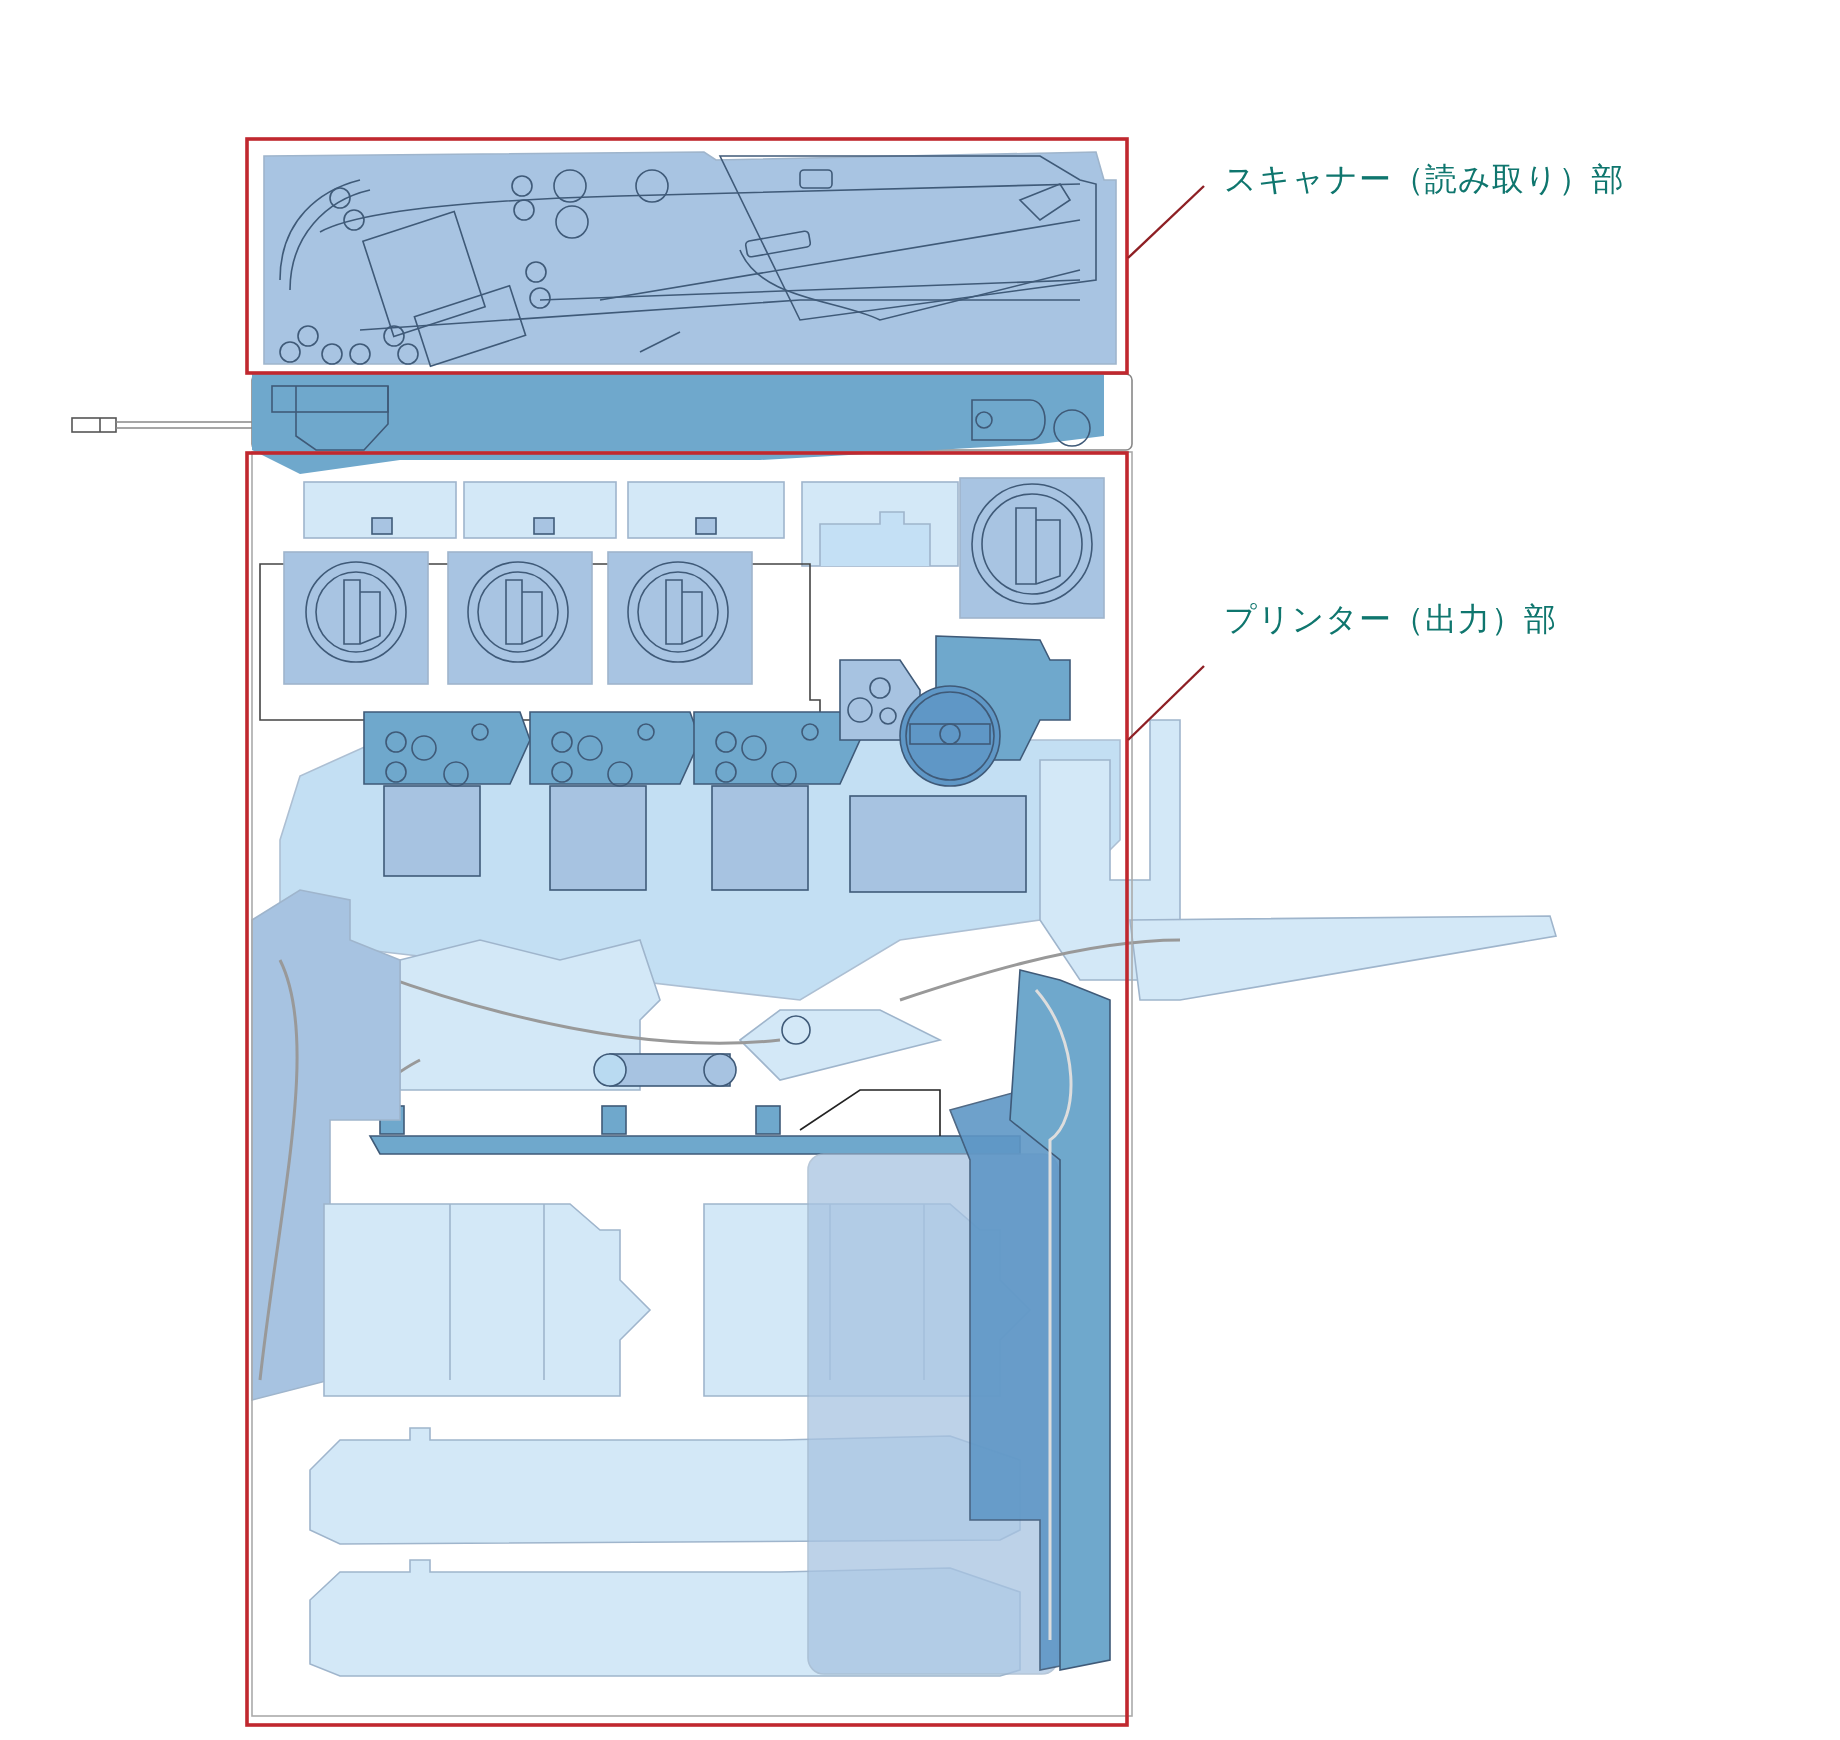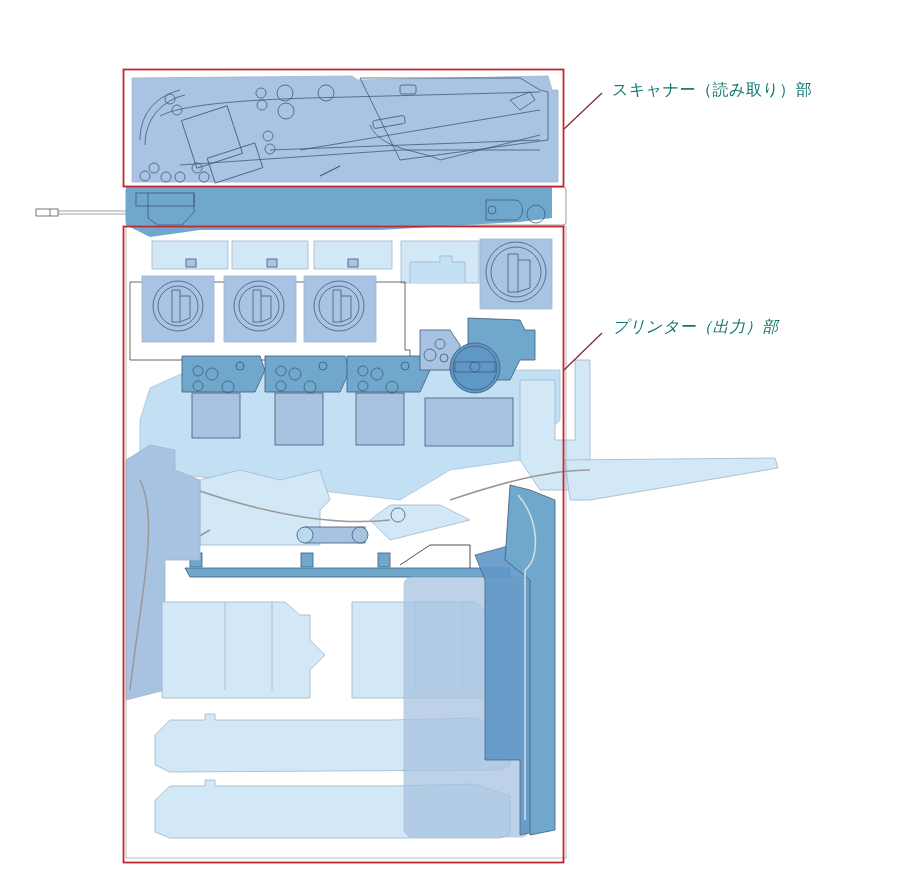--- a/index.html
+++ b/index.html
@@ -1,21 +1,21 @@
 <!DOCTYPE html>
 <html><head>
 <meta charset="utf-8">
 <style>
   html, body { margin: 0; padding: 0; background: #ffffff; }
   body { width: 920px; height: 870px; position: relative; overflow: hidden;
          font-family: "DejaVu Sans", "Liberation Sans", sans-serif; }
   #diagram { position: absolute; left: 0; top: 0; }
   .label { position: absolute; font-size: 16px; color: #0f766e; white-space: nowrap; letter-spacing: 0.5px; }
   .label-scanner { left: 612px; top: 80px; }
-  .label-printer { left: 612px; top: 317px; font-style: italic; }
+  .label-printer { left: 612px; top: 300px; }
 </style>
 </head>
 <body>
 
 <svg id="diagram" width="920" height="870" viewBox="0 0 920 870" xmlns="http://www.w3.org/2000/svg">
   <g stroke="#3f5a78" stroke-width="0.8">
     <path d="M132 78 L352 76 L358 80 L548 76 L552 90 L558 90 L558 182 L132 182 Z" fill="#a8c4e2" stroke="#9fb5cc"></path>
     <path d="M360 78 L520 78 L540 90 L548 92 L548 140 L400 160 Z" fill="none"></path>
     <path d="M160 116 C 180 105, 240 100, 310 98 L 540 92" fill="none"></path>
     <path d="M300 150 L 540 110" fill="none"></path>

